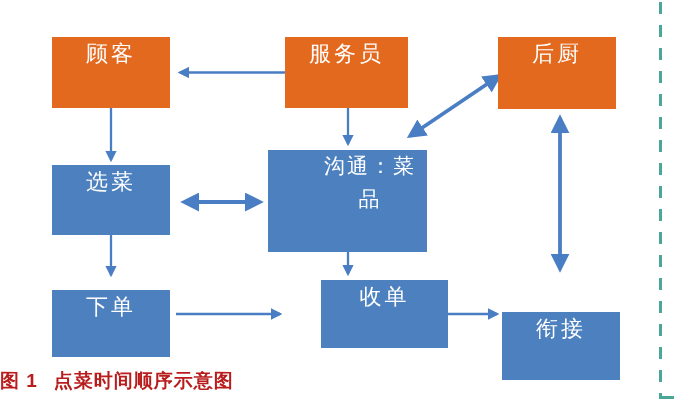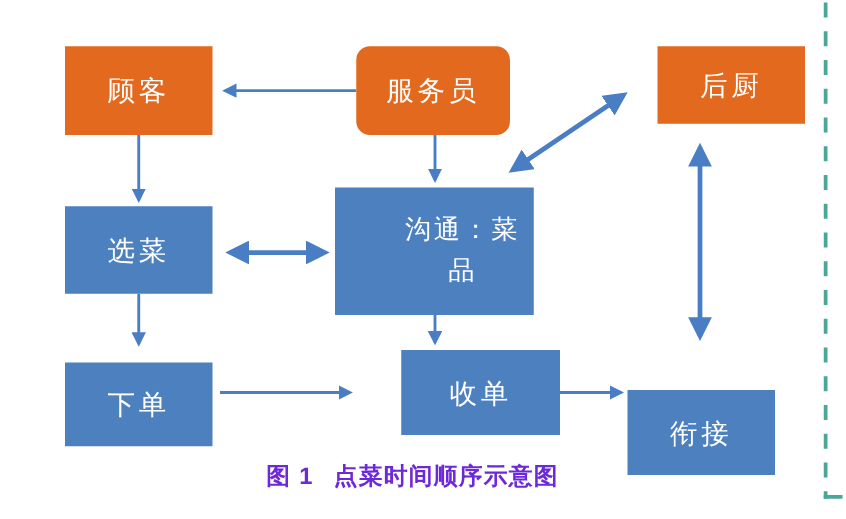--- a/index.html
+++ b/index.html
@@ -8,37 +8,37 @@
     width:677px;height:415px;
     background:#ffffff;
     overflow:hidden;
     font-family:"Liberation Sans",sans-serif;
   }
   .arrow-layer{
     position:absolute;left:0;top:0;width:677px;height:415px;
   }
   .node{
     position:absolute;
-    display:flex;flex-direction:column;align-items:center;justify-content:center;
+    display:flex;flex-direction:column;align-items:center;justify-content:flex-start;
     color:#ffffff;
-    font-family:Liberation Sans, sans-serif;
+    font-family:Liberation Serif, serif;
     font-size:22px;
     letter-spacing:3px;
     text-align:center;
     line-height:1.5;
     box-sizing:border-box;
   }
   .node.orange{background:#e2691e;}
   .node.blue{background:#4c80bf;}
   .node-communicate{font-size:21px;letter-spacing:2px;line-height:1.55;}
   .caption{
     position:absolute;
     left:0;top:368px;width:660px;
-    text-align:center;
-    color:#6d28d9;
+    text-align:left;
+    color:#b91c1c;
     font-size:19px;
     font-weight:600;
     letter-spacing:1px;
     font-family:"Liberation Sans",sans-serif;
   }
   .caption .fig-label{margin-right:16px;}
 </style>
 </head>
 <body>
 
@@ -64,25 +64,25 @@
     <line x1="560" y1="118" x2="560" y2="269" stroke="#4a7ec4" stroke-width="3.8" marker-start="url(#ah)" marker-end="url(#ah)"></line>
 
     <line x1="660.5" y1="2" x2="660.5" y2="399" stroke="#4aa697" stroke-width="3" stroke-dasharray="12 11"></line>
     <line x1="659" y1="397.5" x2="674" y2="397.5" stroke="#4aa697" stroke-width="3"></line>
   </svg>
 
   <div class="node orange" style="left:52px;top:37px;width:118px;height:71px;">
     <span>顾客</span>
   </div>
 
-  <div class="node orange" style="left:285px;top:37px;width:123px;height:71px;border-radius:11px;">
+  <div class="node orange" style="left:285px;top:37px;width:123px;height:71px;">
     <span>服务员</span>
   </div>
 
-  <div class="node orange" style="left:526px;top:37px;width:118px;height:62px;">
+  <div class="node orange" style="left:498px;top:37px;width:118px;height:72px;">
     <span>后厨</span>
   </div>
 
   <div class="node blue" style="left:52px;top:165px;width:118px;height:70px;">
     <span>选菜</span>
   </div>
 
   <div class="node blue node-communicate" style="left:268px;top:150px;width:159px;height:102px;padding-left:45px;">
     <span>沟通：菜品</span>
   </div>

